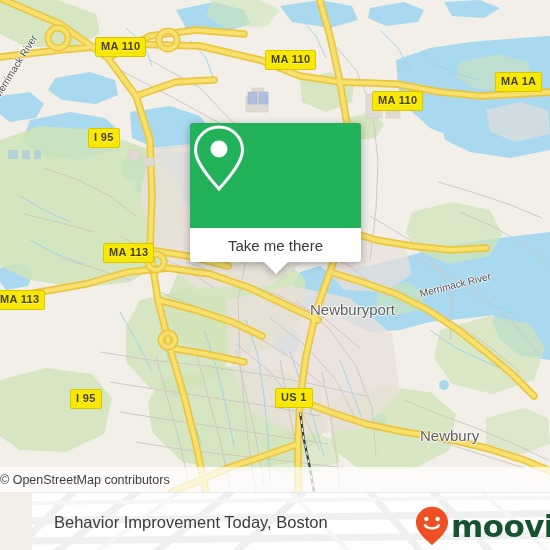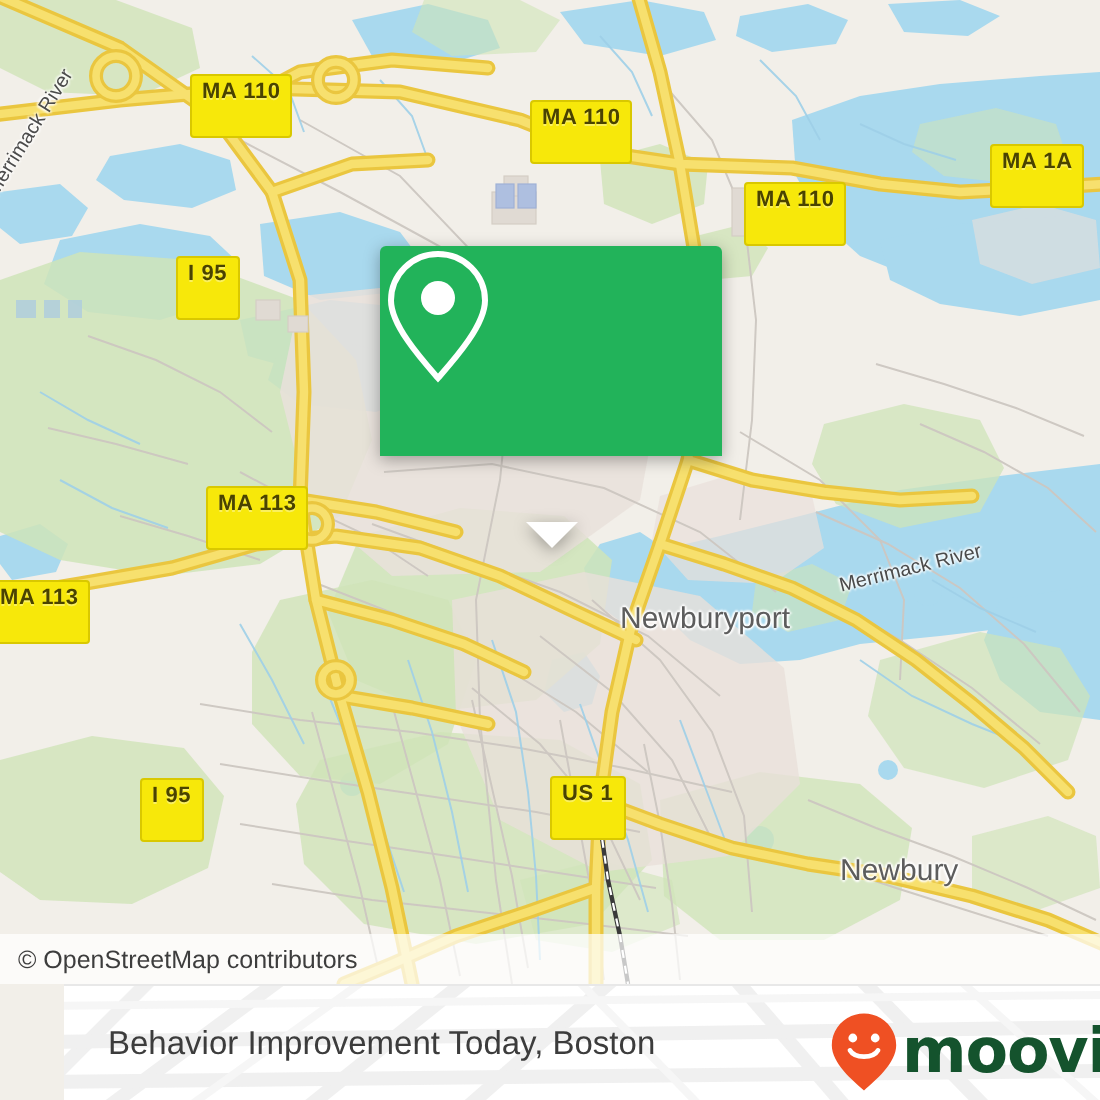--- a/index.html
+++ b/index.html
@@ -5,21 +5,21 @@
   html,body{margin:0;padding:0;background:#fff;}
   body{font-family:"Liberation Sans","DejaVu Sans",sans-serif;}
   #screenshot{position:relative;width:550px;height:550px;overflow:hidden;background:#f2efe9;}
 
   
   #map{position:absolute;left:0;top:0;width:550px;height:492px;overflow:hidden;background:#f2efe9;}
   #map svg{position:absolute;left:0;top:0;}
 
   
   .shield{position:absolute;background:#f7e80a;border:1.5px solid #d9c800;border-radius:2px;
-          color:#4a4300;font-size:11px;font-weight:bold;line-height:1;padding:3px 5px 16px 5px;
+          color:#4a4300;font-size:11px;font-weight:bold;line-height:1;padding:3px 5px 4px 5px;
           letter-spacing:.3px;white-space:nowrap;font-family:"Liberation Sans",sans-serif;
           text-shadow:0 1px 0 rgba(255,255,255,.35);}
 
   
   .place{position:absolute;color:#5d5d5d;font-size:15px;white-space:nowrap;
          font-family:"Liberation Sans",sans-serif;
          text-shadow:1px 0 1px #fff,-1px 0 1px #fff,0 1px 1px #fff,0 -1px 1px #fff;margin-left:47px;}
   .water-label{position:absolute;color:#4b4b4b;font-size:10px;white-space:nowrap;
          font-family:"Liberation Sans",sans-serif;
          text-shadow:1px 0 1px rgba(255,255,255,.85),-1px 0 1px rgba(255,255,255,.85),
@@ -33,21 +33,21 @@
   #popup-foot{width:100%;height:34px;background:#fff;border-radius:0 0 3px 3px;
               display:flex;align-items:center;justify-content:center;cursor:pointer;}
   #popup-foot span{color:#383838;font-size:15px;font-family:"Liberation Sans",sans-serif;}
   #popup-tail{position:absolute;left:73px;top:138px;width:0;height:0;
               border-left:13px solid transparent;border-right:13px solid transparent;
               border-top:13px solid #fff;}
 
   
   #attribution{position:absolute;left:0;top:467px;height:25px;width:100%;
                background:rgba(255,255,255,.72);display:flex;align-items:center;}
-  #attribution span{color:#3d3d3d;font-size:12.5px;padding-left:9px;
+  #attribution span{color:#3d3d3d;font-size:12.5px;
                     font-family:"Liberation Sans",sans-serif;}
 
   
   #footer{position:absolute;left:0;top:492px;width:550px;height:58px;background:#fff;
           overflow:hidden;border-top:1px solid #e8e8e8;margin-left:32px;}
   #footer-bg{position:absolute;left:0;top:0;opacity:.55;}
   #footer-title{position:absolute;left:22px;top:20px;color:#3c3c3c;font-size:16.5px;
                 font-family:"Liberation Sans",sans-serif;white-space:nowrap;}
   #logo{position:absolute;right:14px;top:13px;display:flex;align-items:center;gap:2px;}
   #logo-text{color:#14532d;font-size:31px;font-weight:bold;letter-spacing:-.6px;
@@ -280,20 +280,23 @@
     <div class="water-label" style="left:420px;top:288px;transform:rotate(-14deg);transform-origin:0 50%">Merrimack River</div>
     <div class="water-label" style="left:-4px;top:92px;transform:rotate(-58deg);transform-origin:0 50%">Merrimack River</div>
 
     <div id="popup">
       <div id="popup-head">
         <svg width="58" height="70" viewBox="0 0 58 70">
           <path d="M29 4 C16 4 5.5 14.4 5.5 27.2 C5.5 40 22 58 29 66 C36 58 52.5 40 52.5 27.2
                    C52.5 14.4 42 4 29 4 Z" fill="none" stroke="#ffffff" stroke-width="3"></path>
           <circle cx="29" cy="26" r="8.5" fill="#ffffff"></circle>
         </svg>
+      </div>
+      <div id="popup-foot">
+        <span>Take me there</span>
       </div>
       <div id="popup-tail"></div>
     </div>
 
     <div id="attribution">
       <span>© OpenStreetMap contributors</span>
     </div>
   </div>
 
   <div id="footer">

